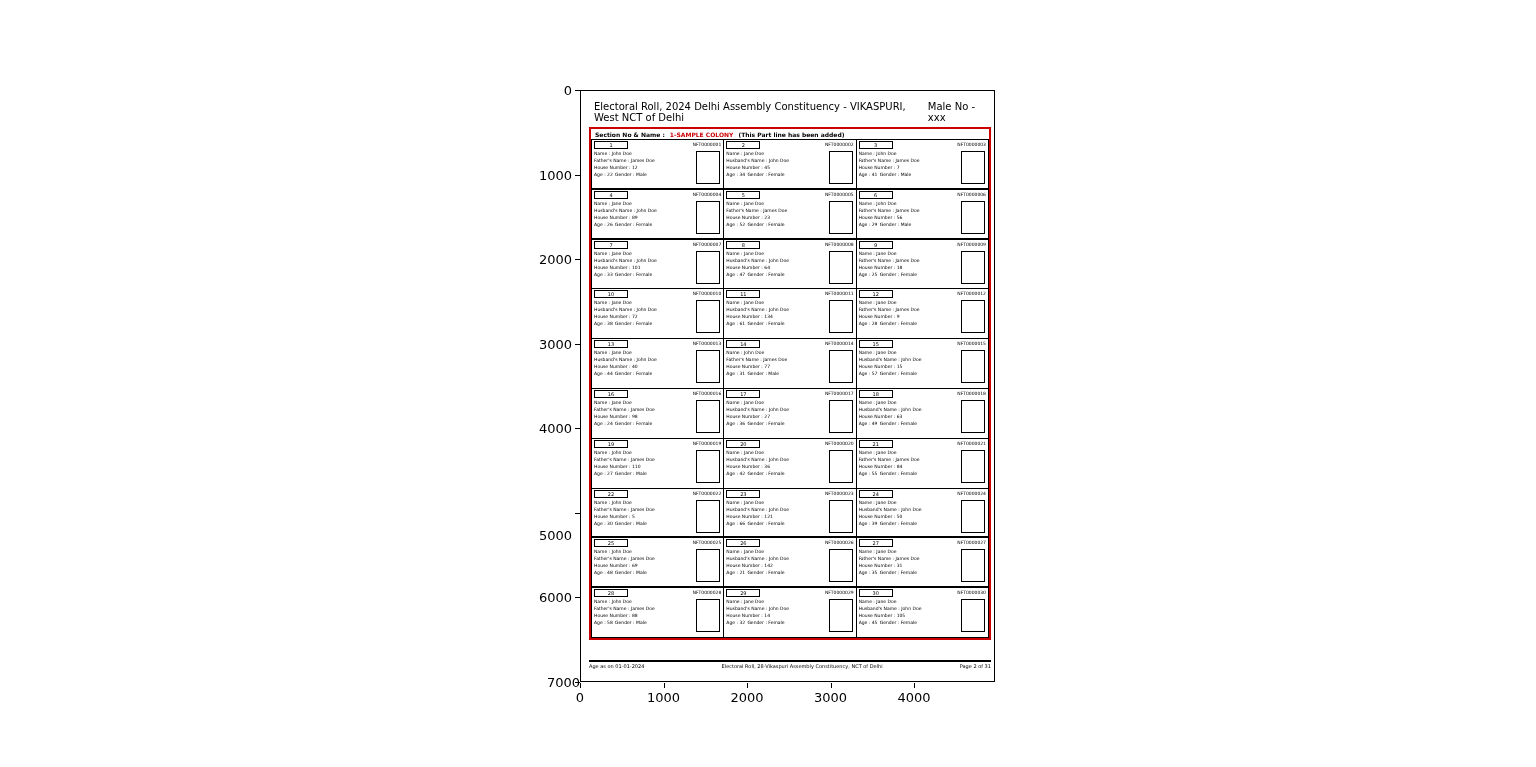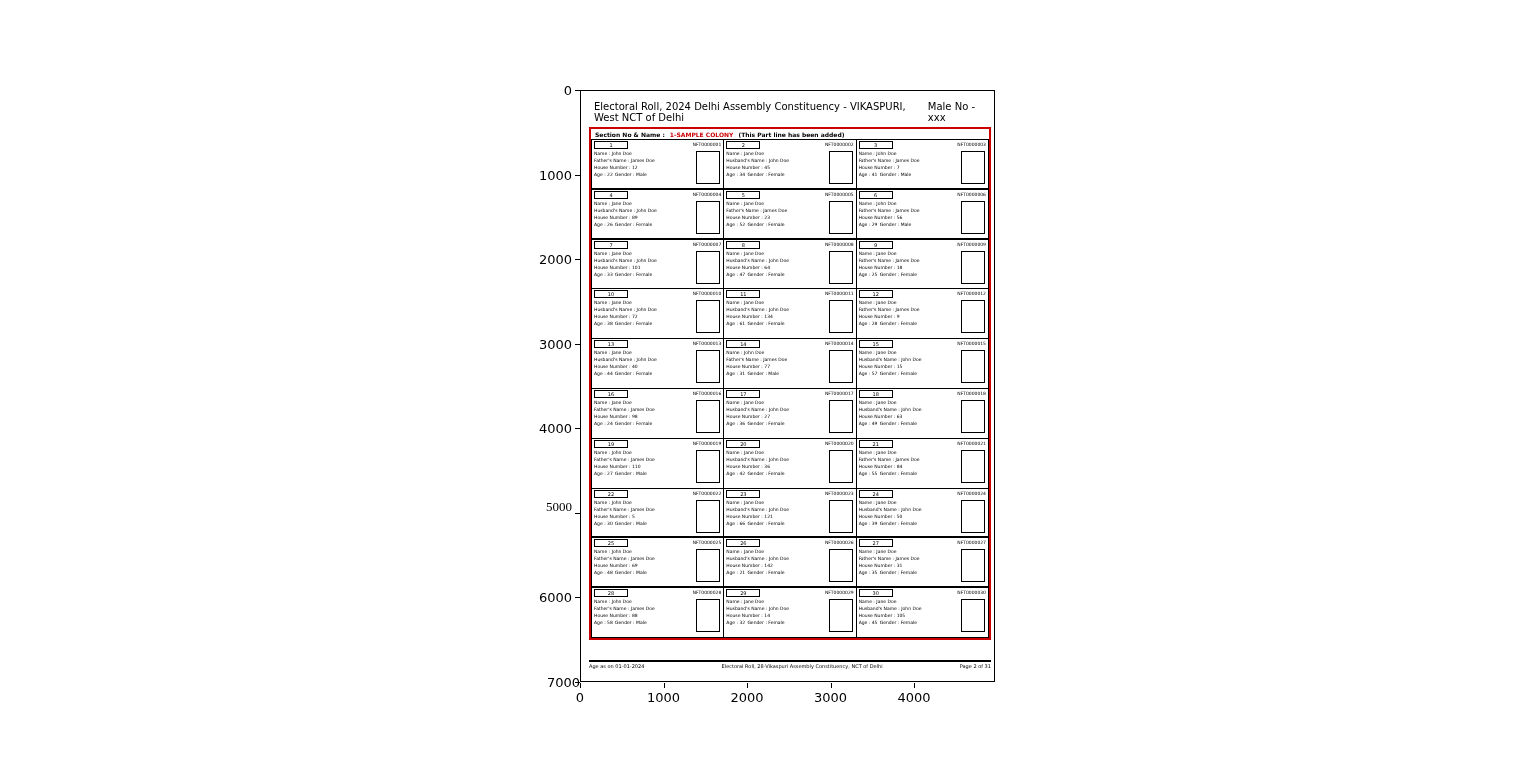--- a/index.html
+++ b/index.html
@@ -563,21 +563,21 @@
 <div class="tick-label-y" style="left: 528px; top: 90px;">0</div>
     <div class="tick-mark-y" style="left: 575px; top: 90px;"></div>
     <div class="tick-label-y" style="left: 528px; top: 174.571px;">1000</div>
     <div class="tick-mark-y" style="left: 575px; top: 174.571px;"></div>
     <div class="tick-label-y" style="left: 528px; top: 259.143px;">2000</div>
     <div class="tick-mark-y" style="left: 575px; top: 259.143px;"></div>
     <div class="tick-label-y" style="left: 528px; top: 343.714px;">3000</div>
     <div class="tick-mark-y" style="left: 575px; top: 343.714px;"></div>
     <div class="tick-label-y" style="left: 528px; top: 428.286px;">4000</div>
     <div class="tick-mark-y" style="left: 575px; top: 428.286px;"></div>
-    <div class="tick-label-y" style="left: 528px; top: 507px; font-family: Liberation Serif, serif;">5000</div>
+    <div class="tick-label-y" style="left: 528px; top: 535px;">5000</div>
     <div class="tick-mark-y" style="left: 575px; top: 512.857px;"></div>
     <div class="tick-label-y" style="left: 528px; top: 597.429px;">6000</div>
     <div class="tick-mark-y" style="left: 575px; top: 597.429px;"></div>
     <div class="tick-label-y" style="left: 536px; top: 682px;">7000</div>
     <div class="tick-mark-y" style="left: 575px; top: 682px;"></div>
     <div class="tick-label-x" style="left: 580px; top: 690px;">0</div>
     <div class="tick-mark-x" style="left: 580px; top: 683px;"></div>
     <div class="tick-label-x" style="left: 663.5px; top: 690px;">1000</div>
     <div class="tick-mark-x" style="left: 663.5px; top: 683px;"></div>
     <div class="tick-label-x" style="left: 747px; top: 690px;">2000</div>

